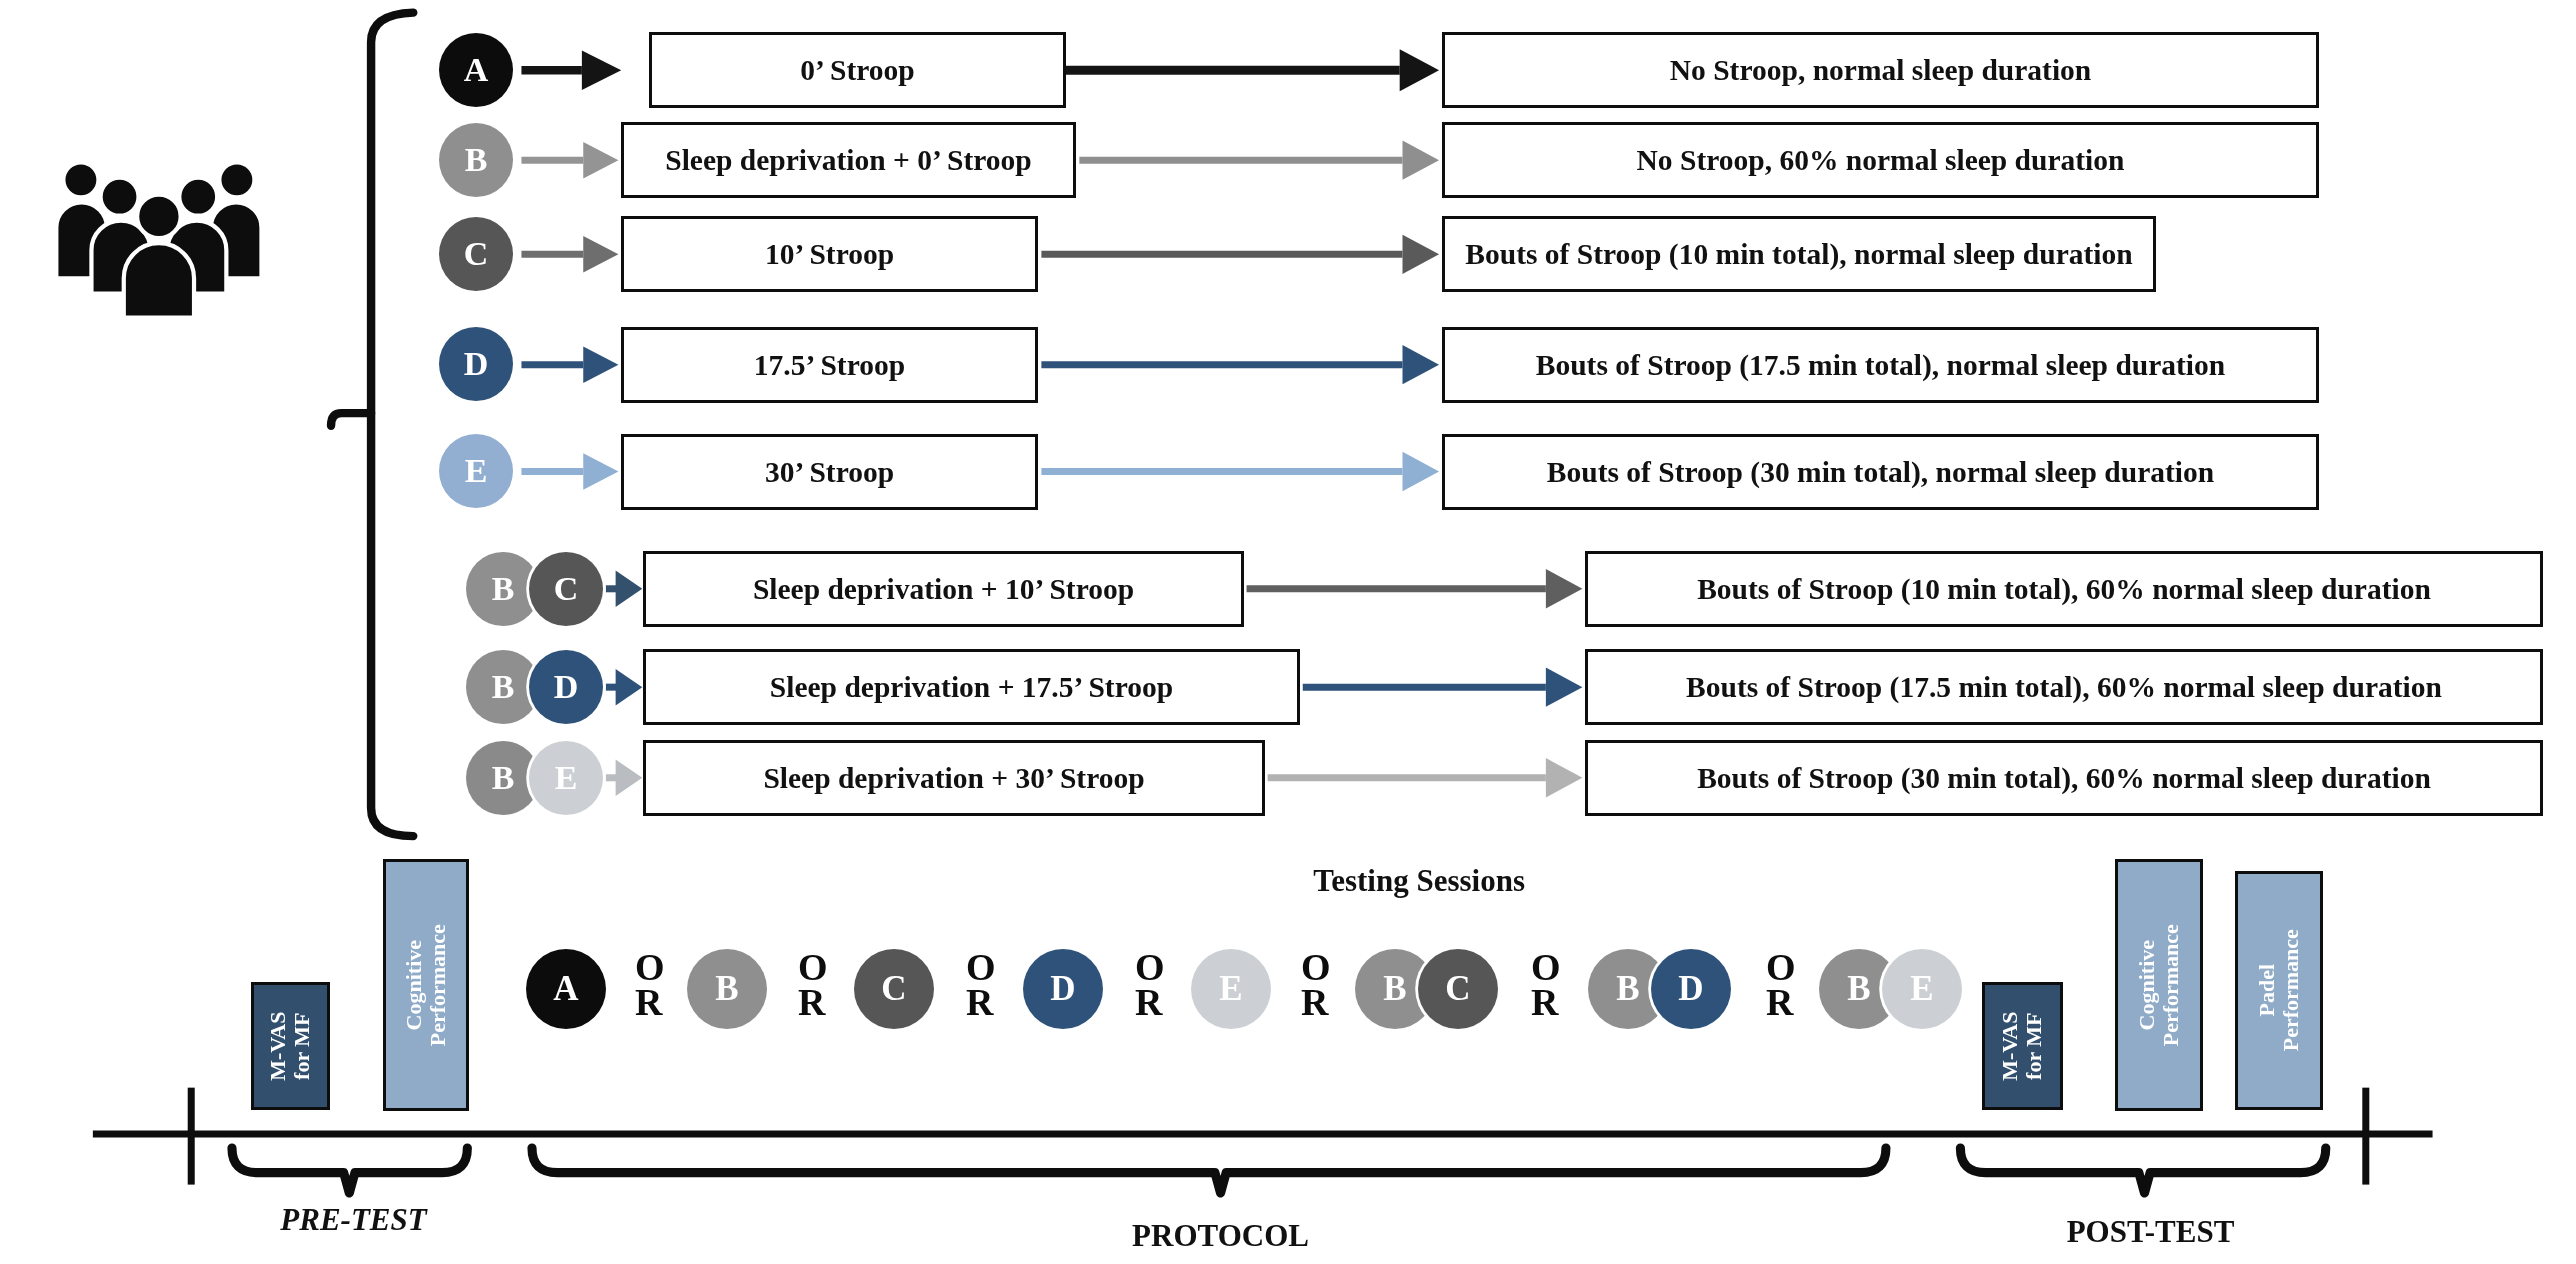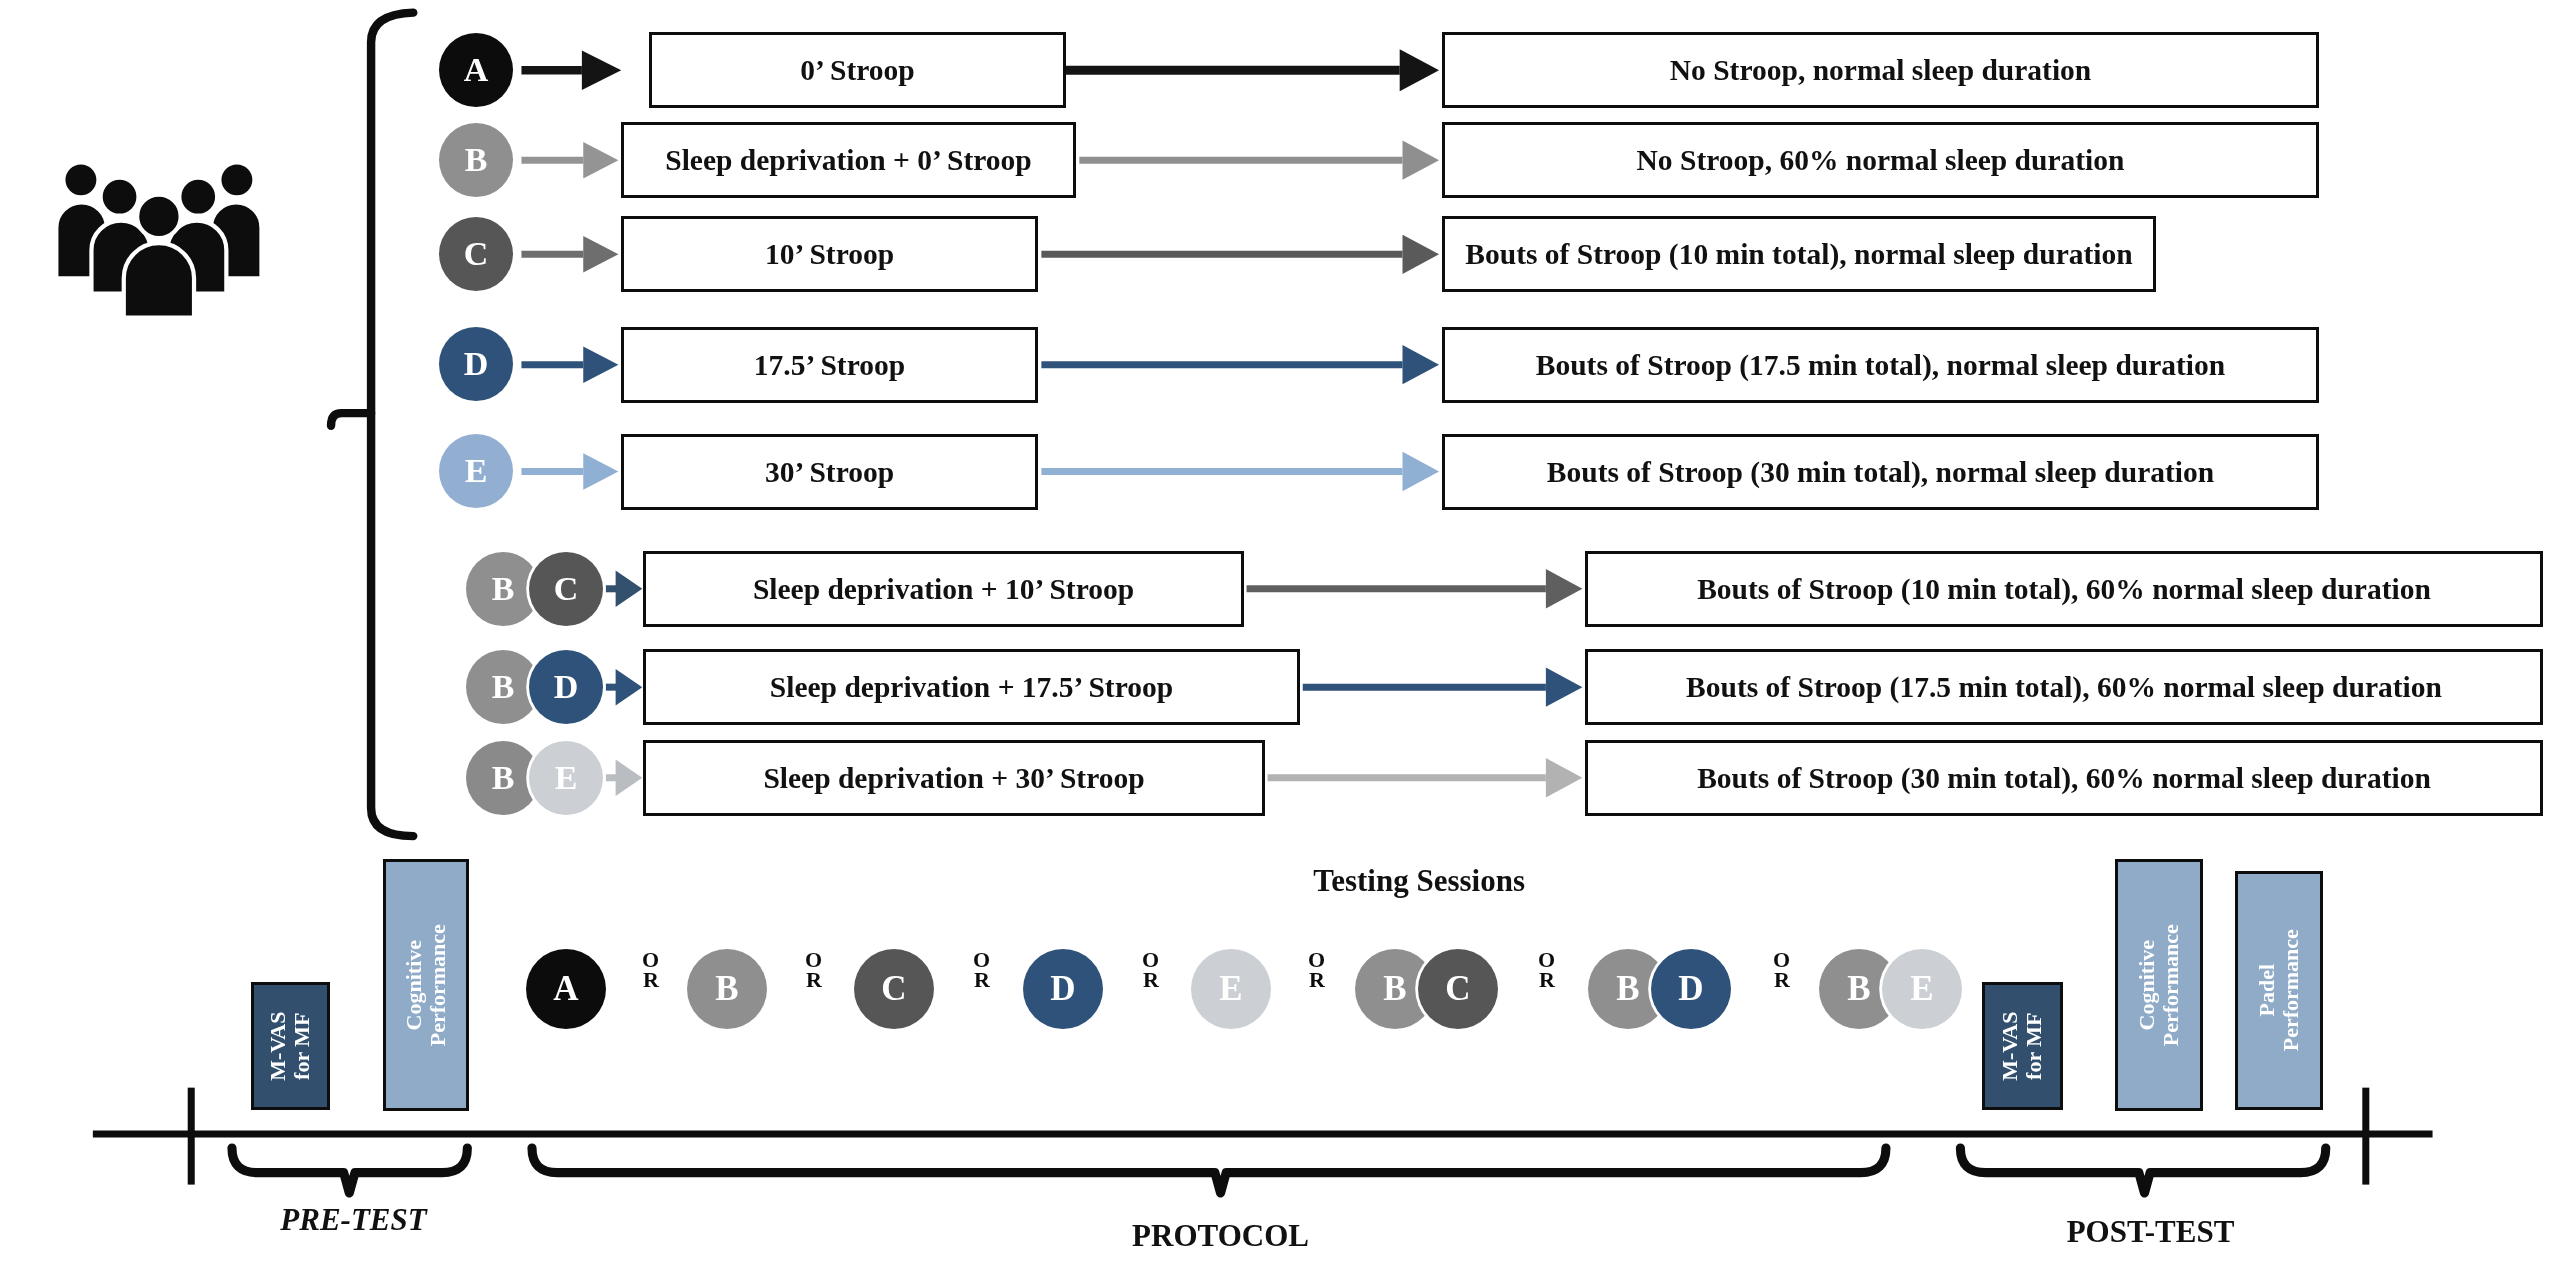--- a/index.html
+++ b/index.html
@@ -16,22 +16,22 @@
   .nbox{position:absolute;left:39px;top:320px;width:256px;height:130px;box-sizing:border-box;
         border:4.2px solid #0d0d0d;background:#fff;display:flex;flex-direction:column;
         align-items:center;justify-content:center;font-size:32px;line-height:1.25;}
   .nbox .nsym{font-style:italic;}
   .vbox{position:absolute;box-sizing:border-box;border:3.5px solid #0d0d0d;
         display:flex;align-items:center;justify-content:center;color:#fff;}
   .vbox.navy{background:#32506e;}
   .vbox.blue{background:#8fabc7;}
   .vbox .rot{transform:rotate(-90deg);text-align:center;font-size:22px;line-height:1.1;white-space:nowrap;}
   .lbl{position:absolute;text-align:center;font-size:31px;}
-  .or{position:absolute;width:24px;font-size:22px;line-height:0.92;word-break:break-all;
-      text-align:right;color:#0d0d0d;}
+  .or{position:absolute;width:24px;font-size:38px;line-height:0.92;word-break:break-all;
+      text-align:center;color:#0d0d0d;}
   .sessions-title{position:absolute;left:1188px;top:863px;width:337px;text-align:right;font-size:31px;}
 </style>
 </head>
 <body>
 
 <div id="canvas">
 
   <svg class="layer" width="2576" height="1264" viewBox="0 0 3666 1799">
 
     <g fill="#0d0d0d" stroke="#fff" stroke-width="6">

